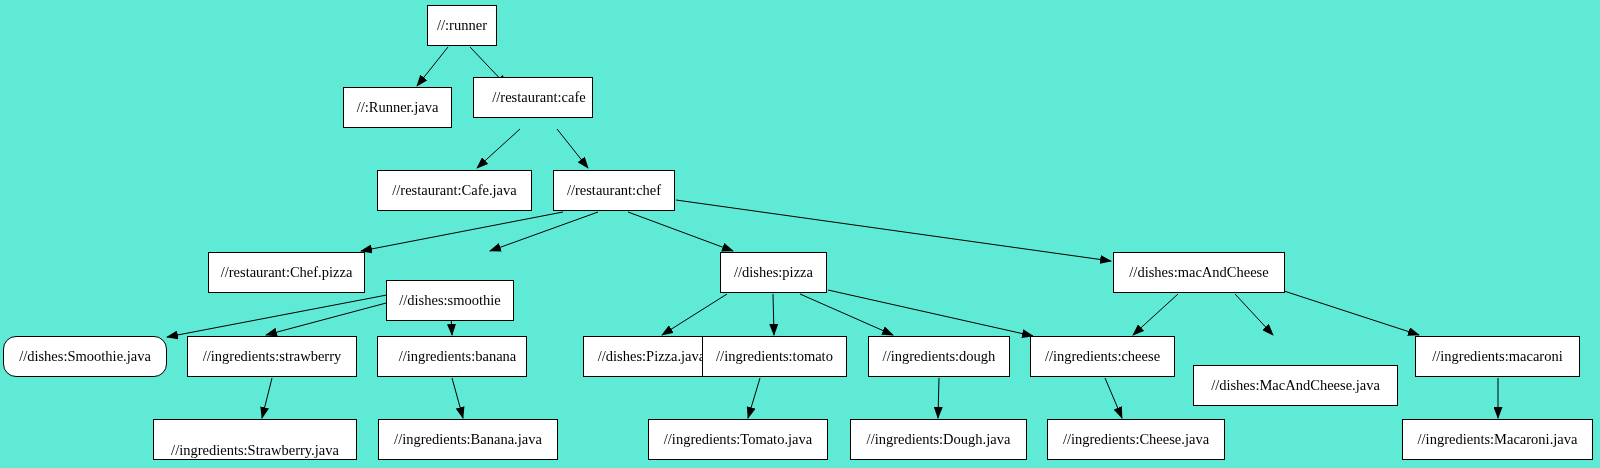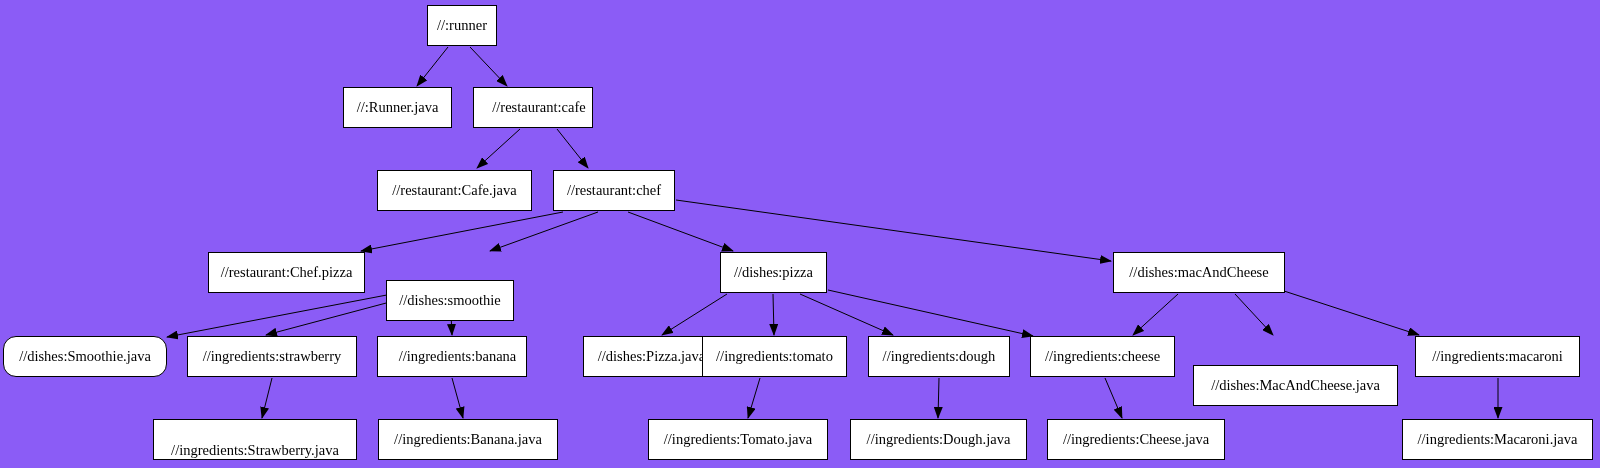--- a/index.html
+++ b/index.html
@@ -5,21 +5,21 @@
   html, body {
     margin: 0;
     padding: 0;
     background: #ffffff;
     font-family: "Liberation Serif", "DejaVu Serif", serif;
   }
   .canvas {
     position: relative;
     width: 1600px;
     height: 468px;
-    background: #8b5cf6;
+    background: #5eead4;
     overflow: hidden;
   }
   #edge-layer {
     position: absolute;
     left: 0;
     top: 0;
     width: 1600px;
     height: 468px;
   }
   .node {
@@ -75,21 +75,21 @@
         <line x1="1498" y1="378" x2="1498" y2="418" stroke="#000000" stroke-width="1" marker-end="url(#arrowhead)"></line>
       </g>
   </svg>
   <div id="node-layer">
       <div class="node" style="left: 427px; top: 5px; width: 70px; height: 41px;">
         <span>//:runner</span>
       </div>
       <div class="node" style="left: 343px; top: 87px; width: 109px; height: 41px;">
         <span>//:Runner.java</span>
       </div>
-      <div class="node" style="left: 473px; top: 87px; width: 120px; height: 41px; padding-left: 12px;">
+      <div class="node" style="left: 473px; top: 77px; width: 120px; height: 41px; padding-left: 12px;">
         <span>//restaurant:cafe</span>
       </div>
       <div class="node" style="left: 377px; top: 170px; width: 155px; height: 41px;">
         <span>//restaurant:Cafe.java</span>
       </div>
       <div class="node" style="left: 553px; top: 170px; width: 122px; height: 41px;">
         <span>//restaurant:chef</span>
       </div>
       <div class="node" style="left: 208px; top: 252px; width: 157px; height: 41px;">
         <span>//restaurant:Chef.pizza</span>

